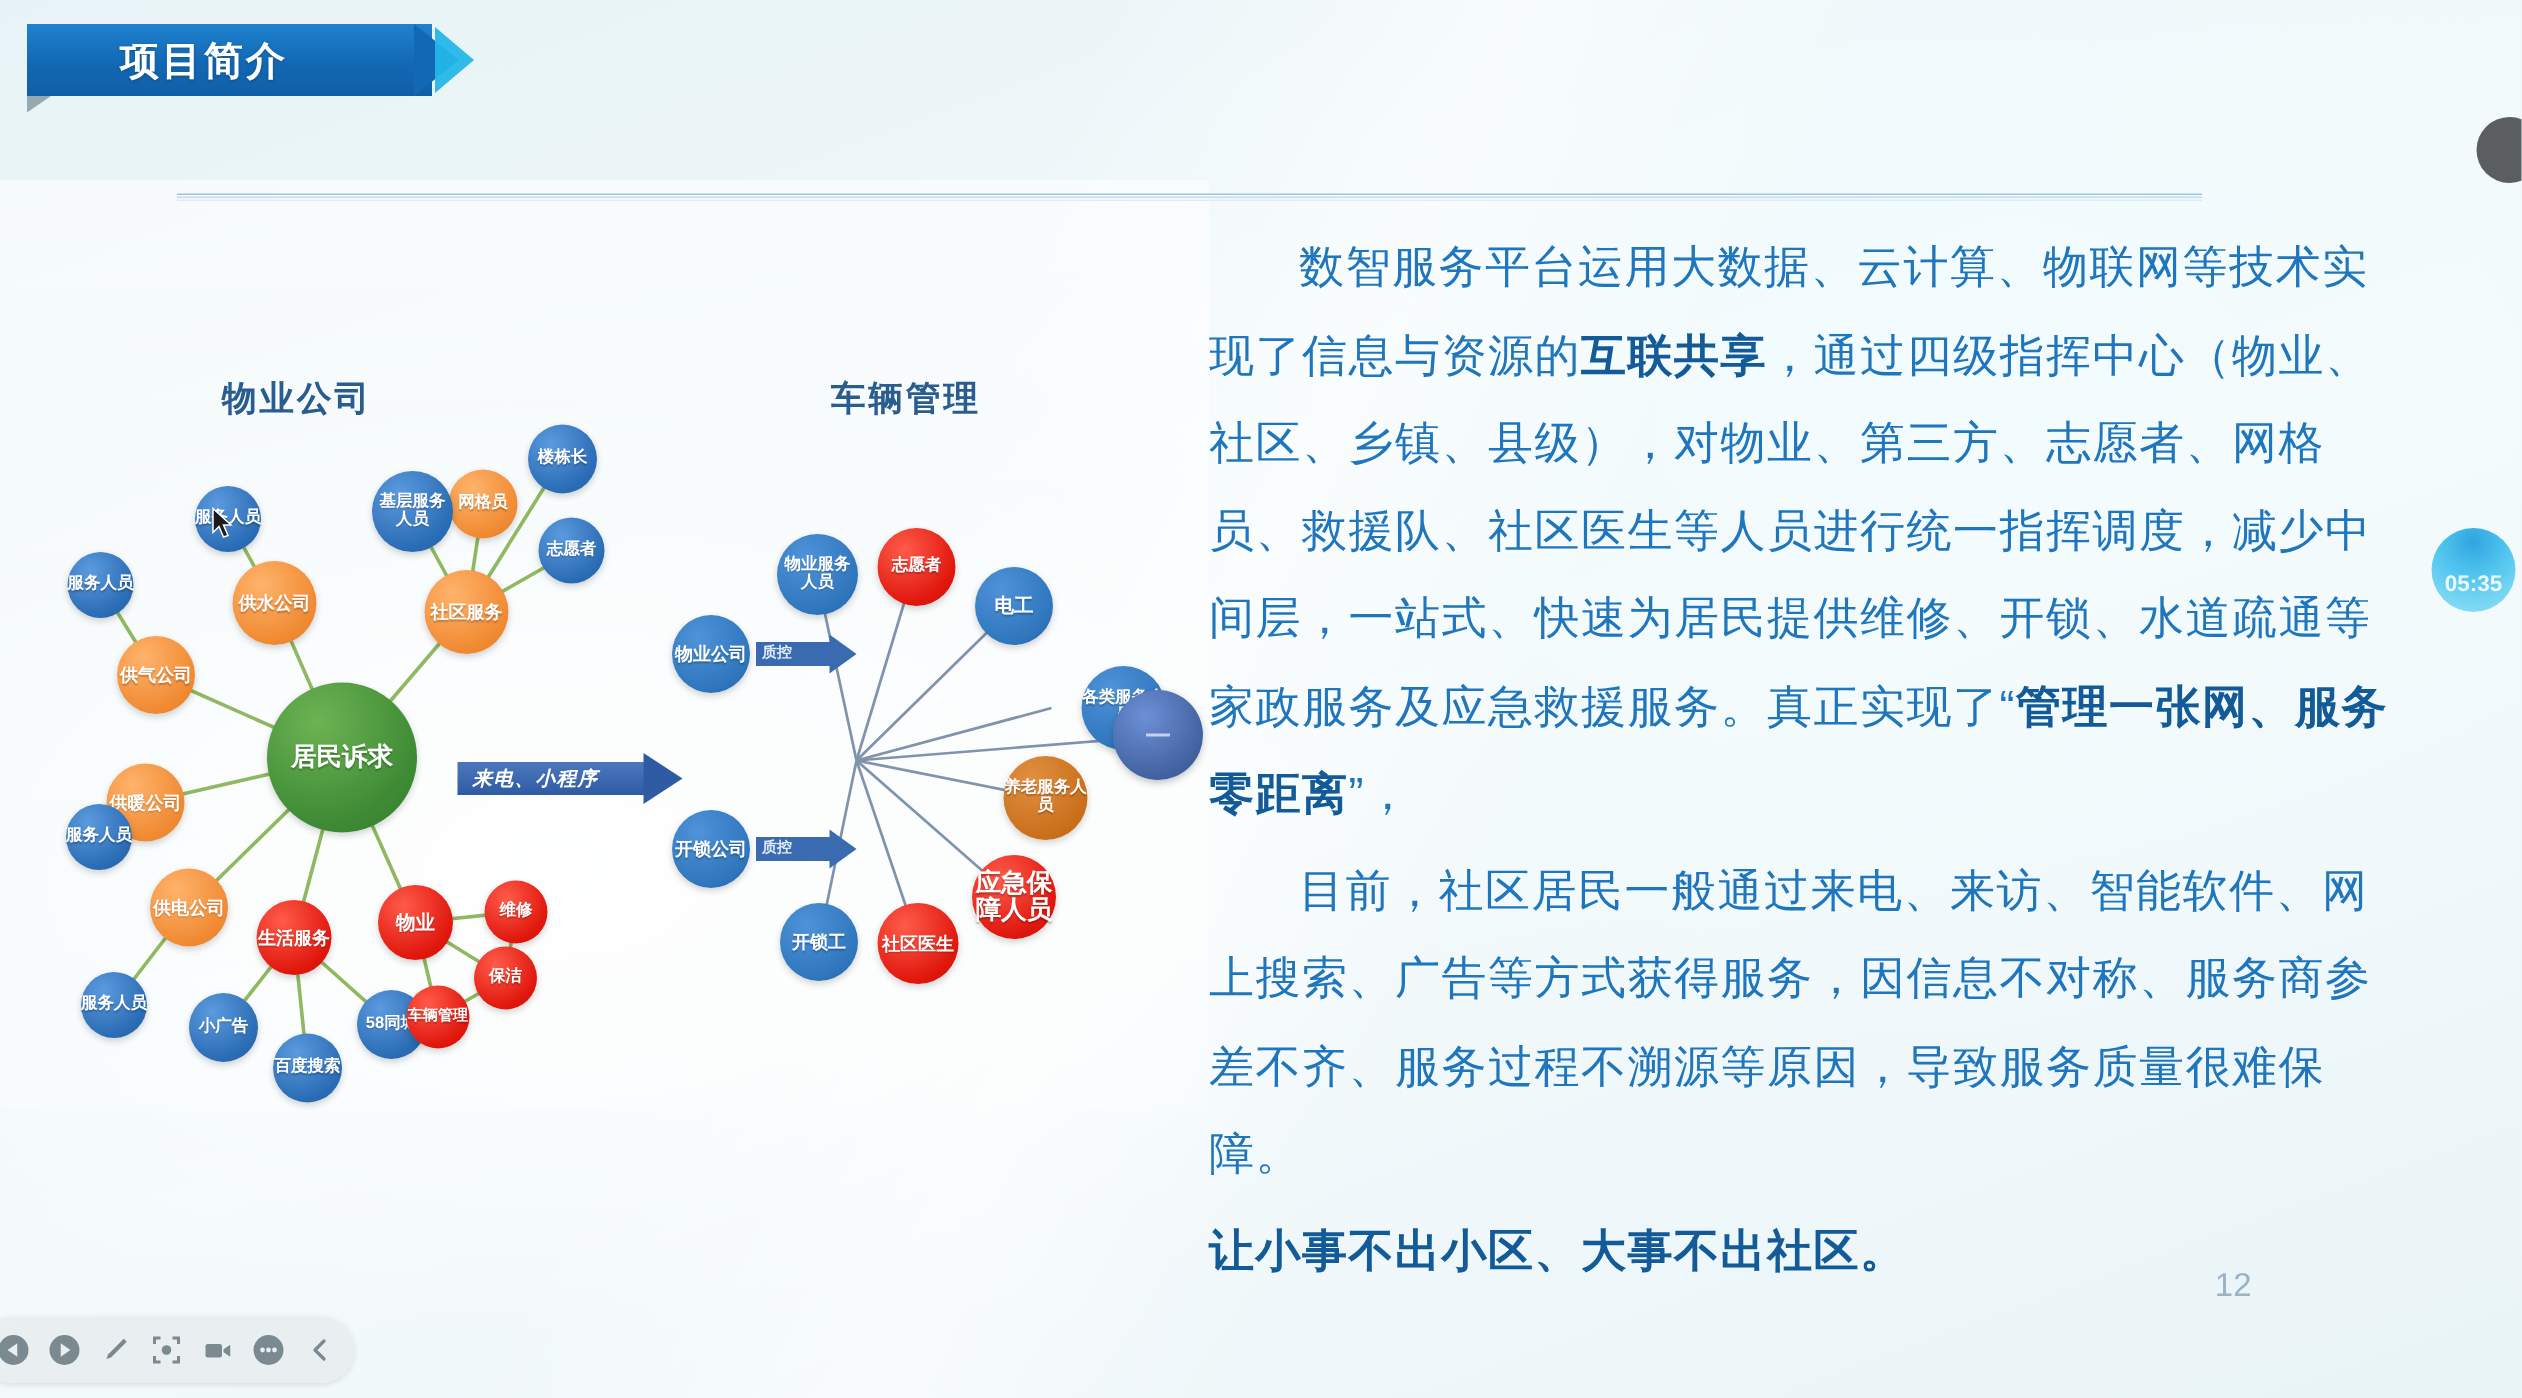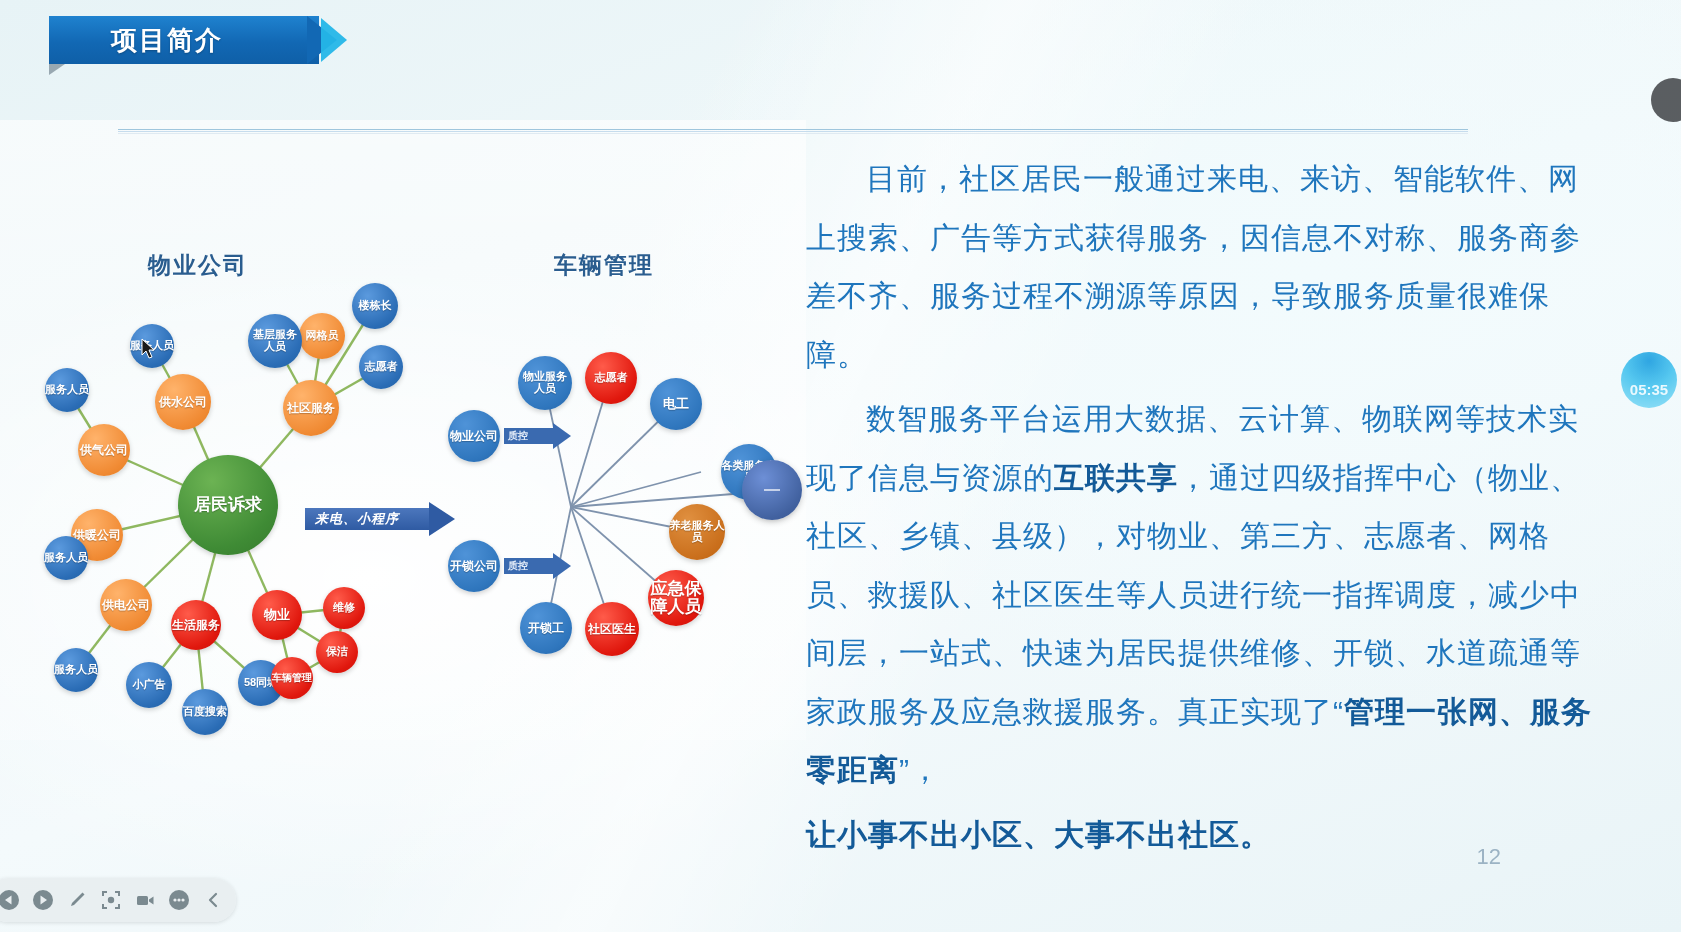--- a/index.html
+++ b/index.html
@@ -24,21 +24,21 @@
     pointer-events:none;
   }
   
   .left-wash{
     position:absolute;left:0;top:120px;width:806px;height:620px;
     background:linear-gradient(180deg,rgba(255,255,255,.62),rgba(255,255,255,.25));
     pointer-events:none;
   }
 
   
-  .ribbon{position:absolute;left:18px;top:16px;height:48px;width:300px;margin-left:31px;}
+  .ribbon{position:absolute;left:18px;top:16px;height:48px;width:300px;}
   .ribbon .body{
     position:absolute;left:0;top:0;width:270px;height:48px;
     background:linear-gradient(180deg,#1f82cf 0%,#1268b4 55%,#0f5fa7 100%);
   }
   .ribbon .tail{
     position:absolute;left:0;top:48px;width:0;height:0;
     border-left:16px solid #7d8f9a;border-bottom:11px solid transparent;opacity:.75;
   }
   .ribbon .chev1{
     position:absolute;left:258px;top:0;width:0;height:0;
@@ -281,22 +281,22 @@
         <div class="tip" style="left:49px;"></div>
       <div class="txt">质控</div>
     </div>
   </div>
 
   <svg class="mouse-cursor" viewBox="0 0 16 22">
     <path d="M1 1 L1 17 L5 13 L8 20 L11 19 L8 12 L13 12 Z" fill="#1b1b1b" stroke="#fff" stroke-width="1"></path>
   </svg>
 
   <div id="textcol">
+    <p><span>数智服务平台运用大数据、云计算、物联网等技术实现了信息与资源的</span><b>互联共享</b><span>，通过四级指挥中心（物业、社区、乡镇、县级），对物业、第三方、志愿者、网格员、救援队、社区医生等人员进行统一指挥调度，减少中间层，一站式、快速为居民提供维修、开锁、水道疏通等家政服务及应急救援服务。真正实现了“</span><b>管理一张网、服务零距离</b><span>”，</span></p>
     <p>目前，社区居民一般通过来电、来访、智能软件、网上搜索、广告等方式获得服务，因信息不对称、服务商参差不齐、服务过程不溯源等原因，导致服务质量很难保障。</p>
-    <p><span>数智服务平台运用大数据、云计算、物联网等技术实现了信息与资源的</span><b>互联共享</b><span>，通过四级指挥中心（物业、社区、乡镇、县级），对物业、第三方、志愿者、网格员、救援队、社区医生等人员进行统一指挥调度，减少中间层，一站式、快速为居民提供维修、开锁、水道疏通等家政服务及应急救援服务。真正实现了“</span><b>管理一张网、服务零距离</b><span>”，</span></p>
     <p style="text-indent:0;font-weight:bold;color:#135a98;">让小事不出小区、大事不出社区。</p>
   </div>
 
   <div class="blue-dot">
       <i></i>
     </div>
   <div class="pagenum">12</div>
 
   <div class="corner-dot"></div>
   <div class="timer-badge">05:35</div>

